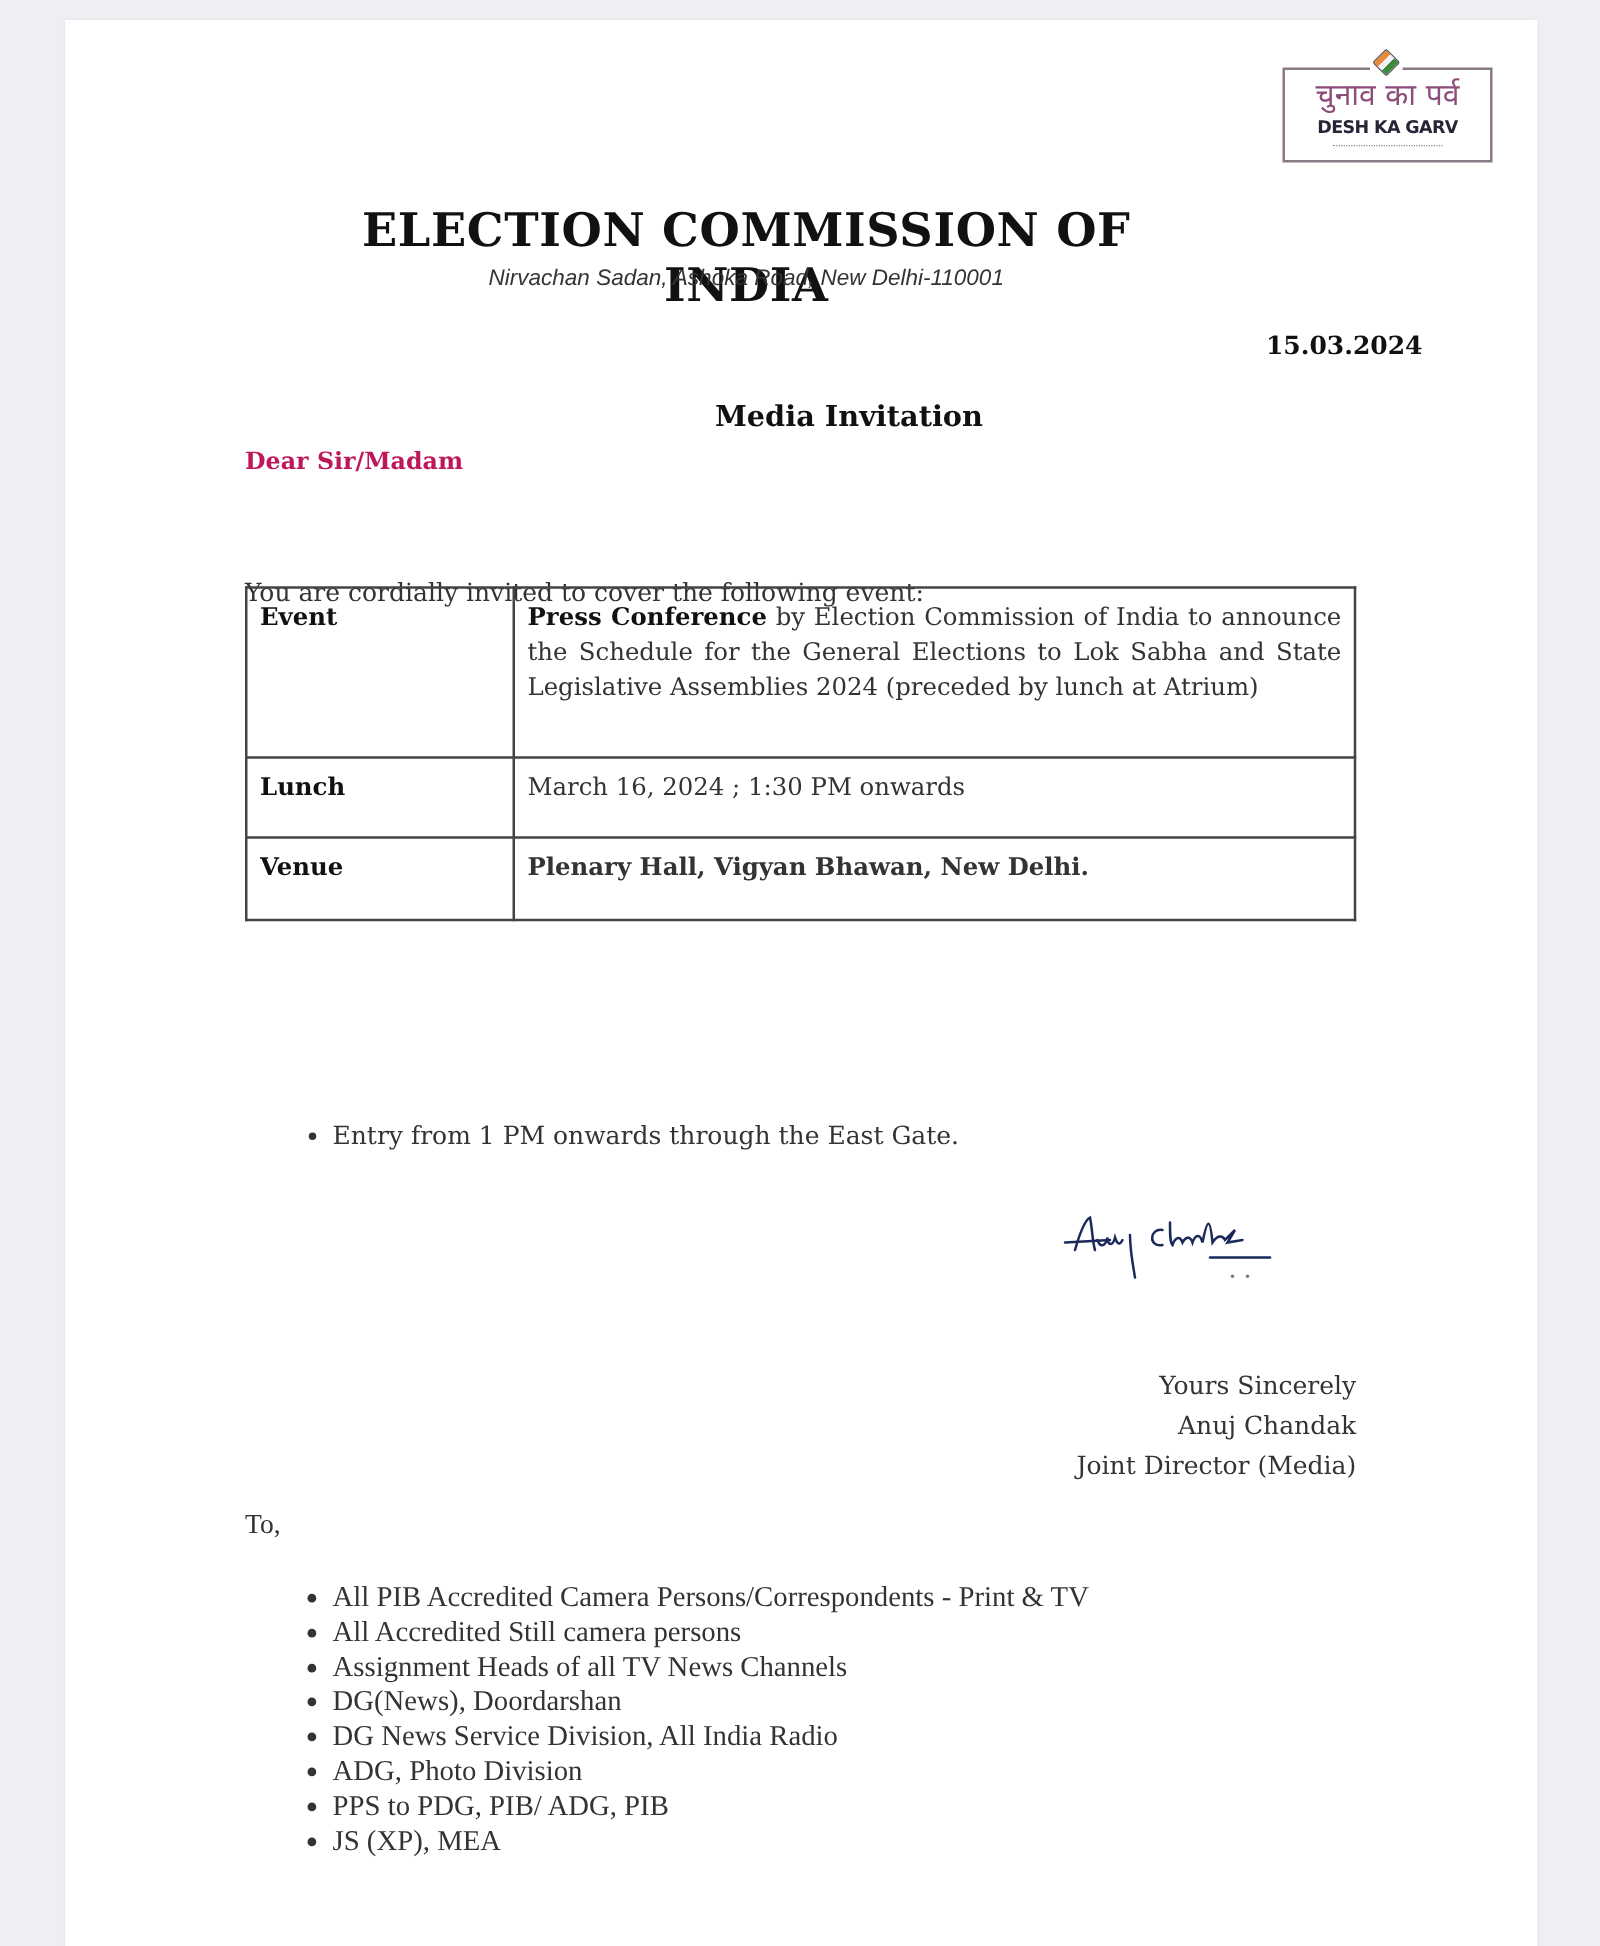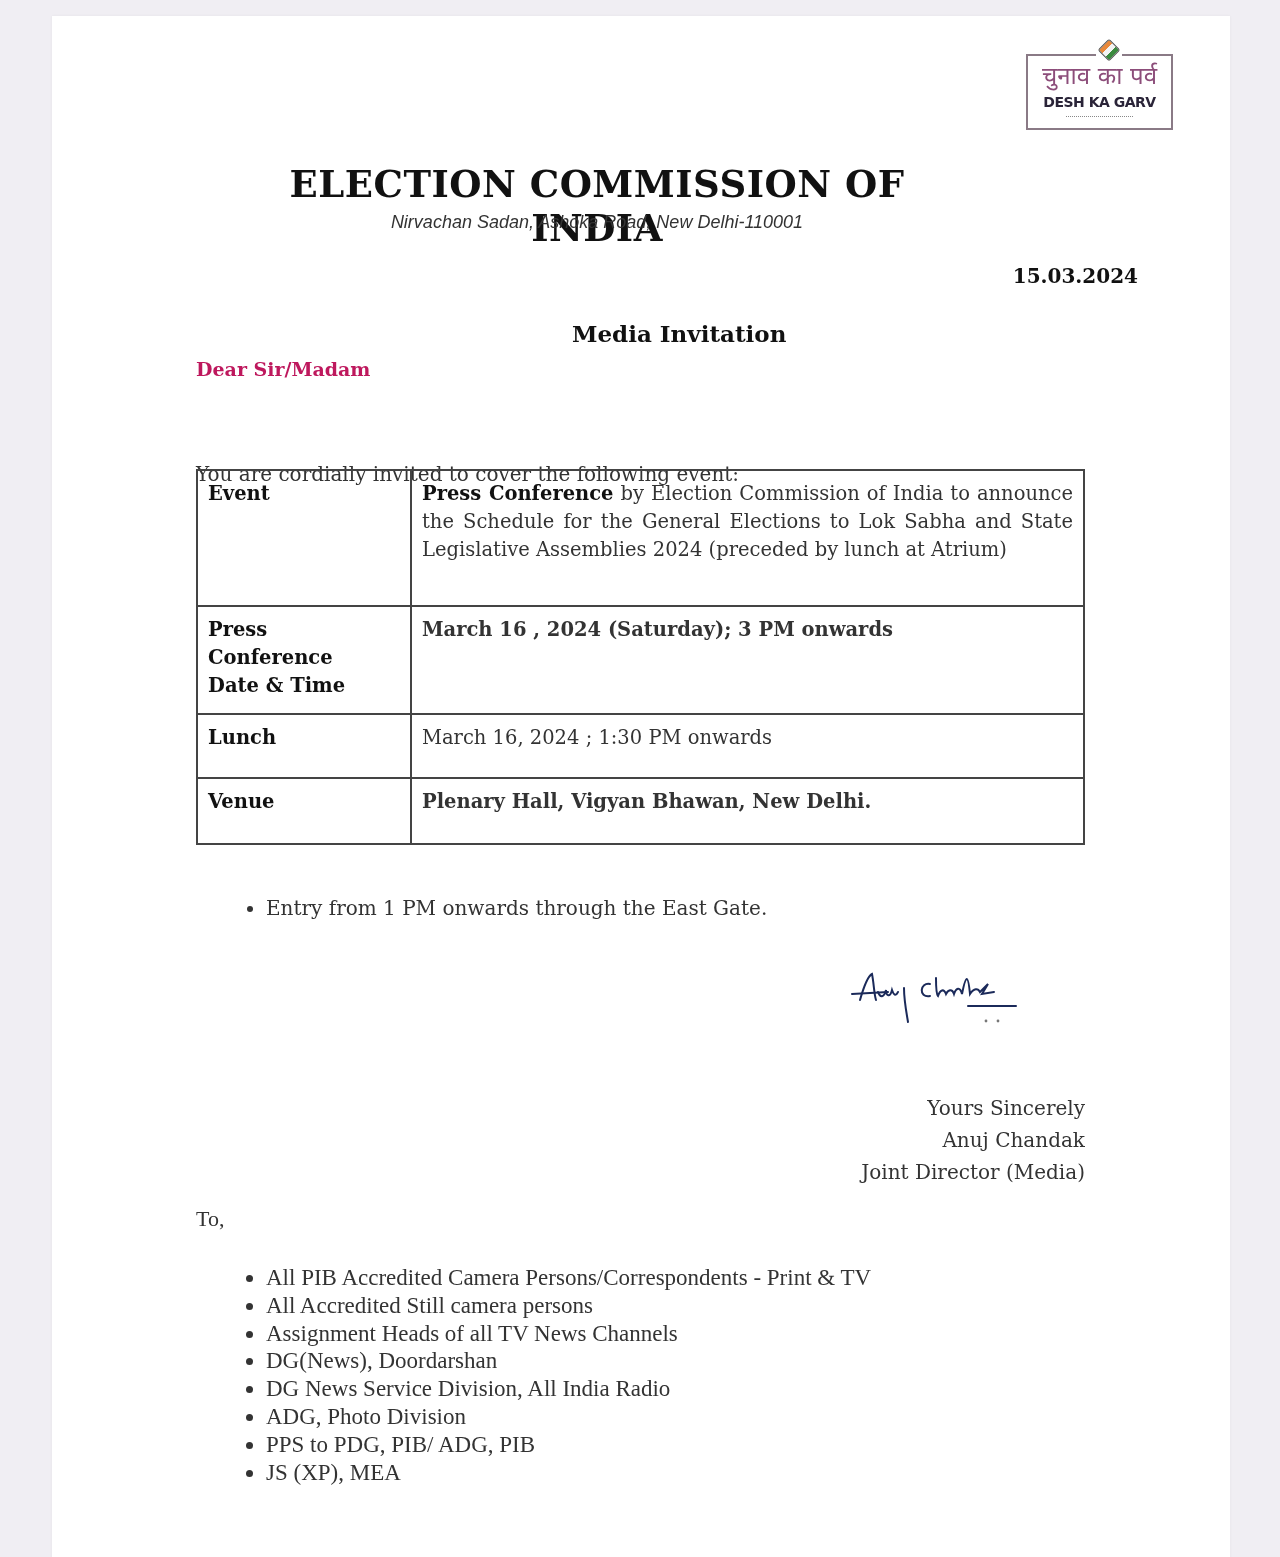--- a/index.html
+++ b/index.html
@@ -15,21 +15,21 @@
     position: absolute;
     left: 52px; top: 16px;
     width: 1178px; height: 1560px;
     background: #ffffff;
     box-shadow: 0 0 3px rgba(0,0,0,0.05);
   }
   
   .logo {
     position: absolute;
     left: 974px; top: 38px;
-    width: 147px; height: 76px;
+    width: 168px; height: 76px;
     border: 2px solid #8a7a86;
     box-sizing: border-box;
     text-align: center;
   }
   .logo-evm {
     position: absolute;
     left: 68px; top: -16px;
     width: 26px; height: 20px;
     background: #fff;
   }
@@ -201,28 +201,20 @@
 
   <div class="doc-title">Media Invitation</div>
   <div class="salutation">Dear Sir/Madam</div>
   <div class="intro">You are cordially invited to cover the following event:</div>
 
   <table class="details">
     <tbody>
         <tr class="r-event">
       <td class="label">Event</td>
       <td class="value"><span class="bold">Press Conference</span><span> by Election Commission of India to announce the Schedule for the General Elections to Lok Sabha and State Legislative Assemblies 2024 (preceded by lunch at Atrium)</span></td>
-    </tr>
-    <tr class="r-press">
-      <td class="label">
-        <div>Press</div>
-        <div>Conference</div>
-        <div>Date &amp; Time</div>
-      </td>
-      <td class="value bold">March 16 , 2024 (Saturday);  3 PM onwards</td>
     </tr>
     <tr class="r-lunch">
       <td class="label">Lunch</td>
       <td class="value">March 16, 2024 ; 1:30 PM onwards</td>
     </tr>
     <tr class="r-venue">
       <td class="label">Venue</td>
       <td class="value bold">Plenary Hall, Vigyan Bhawan, New Delhi.</td>
     </tr>
   </tbody>

